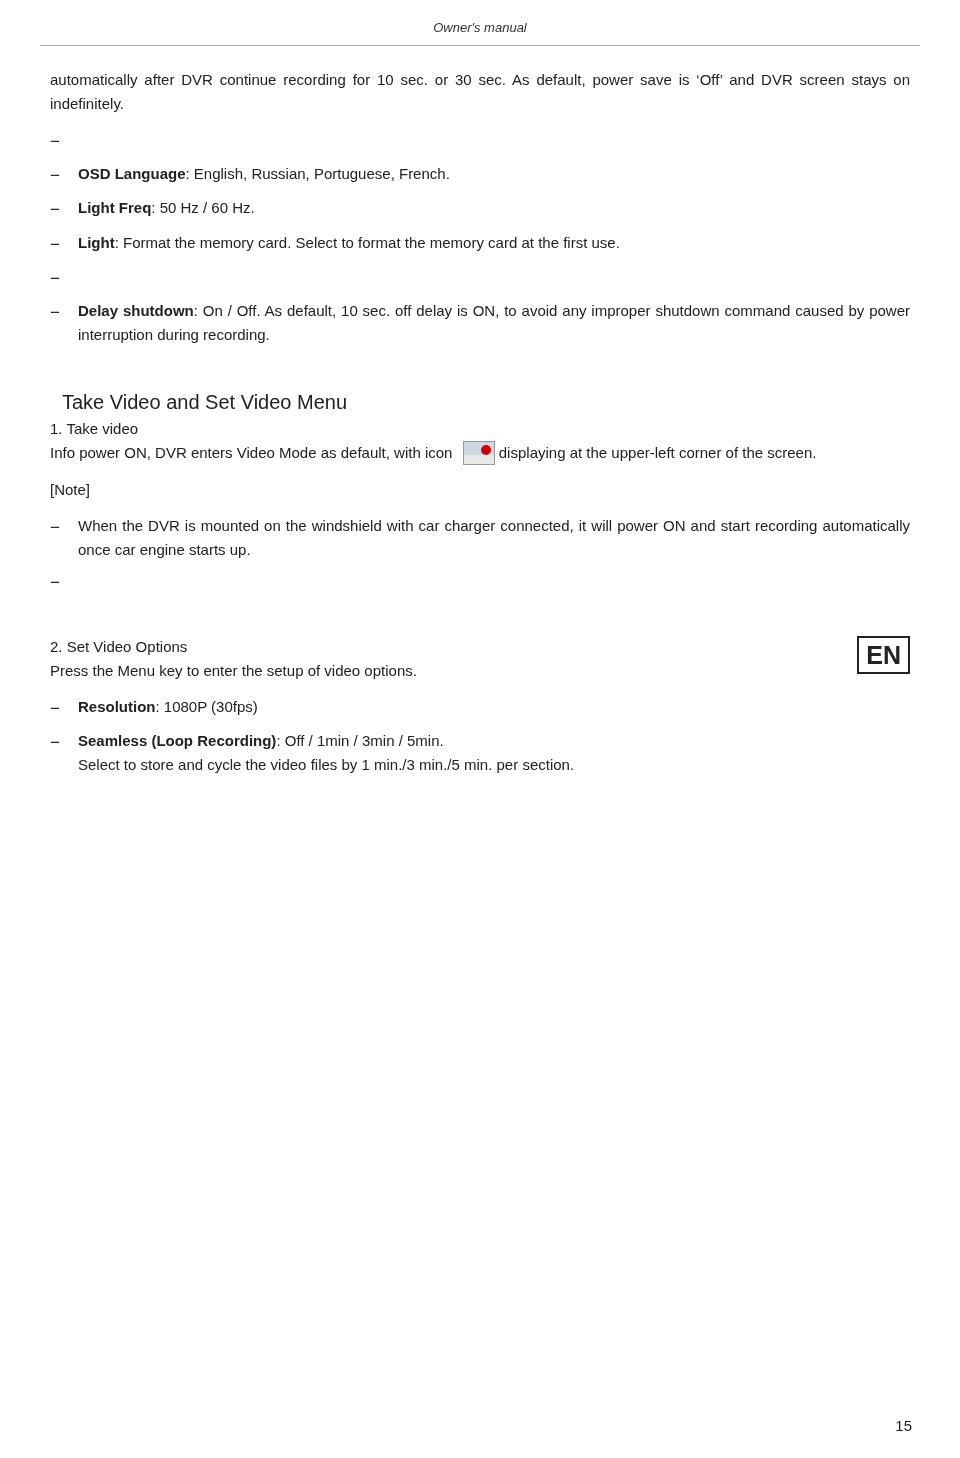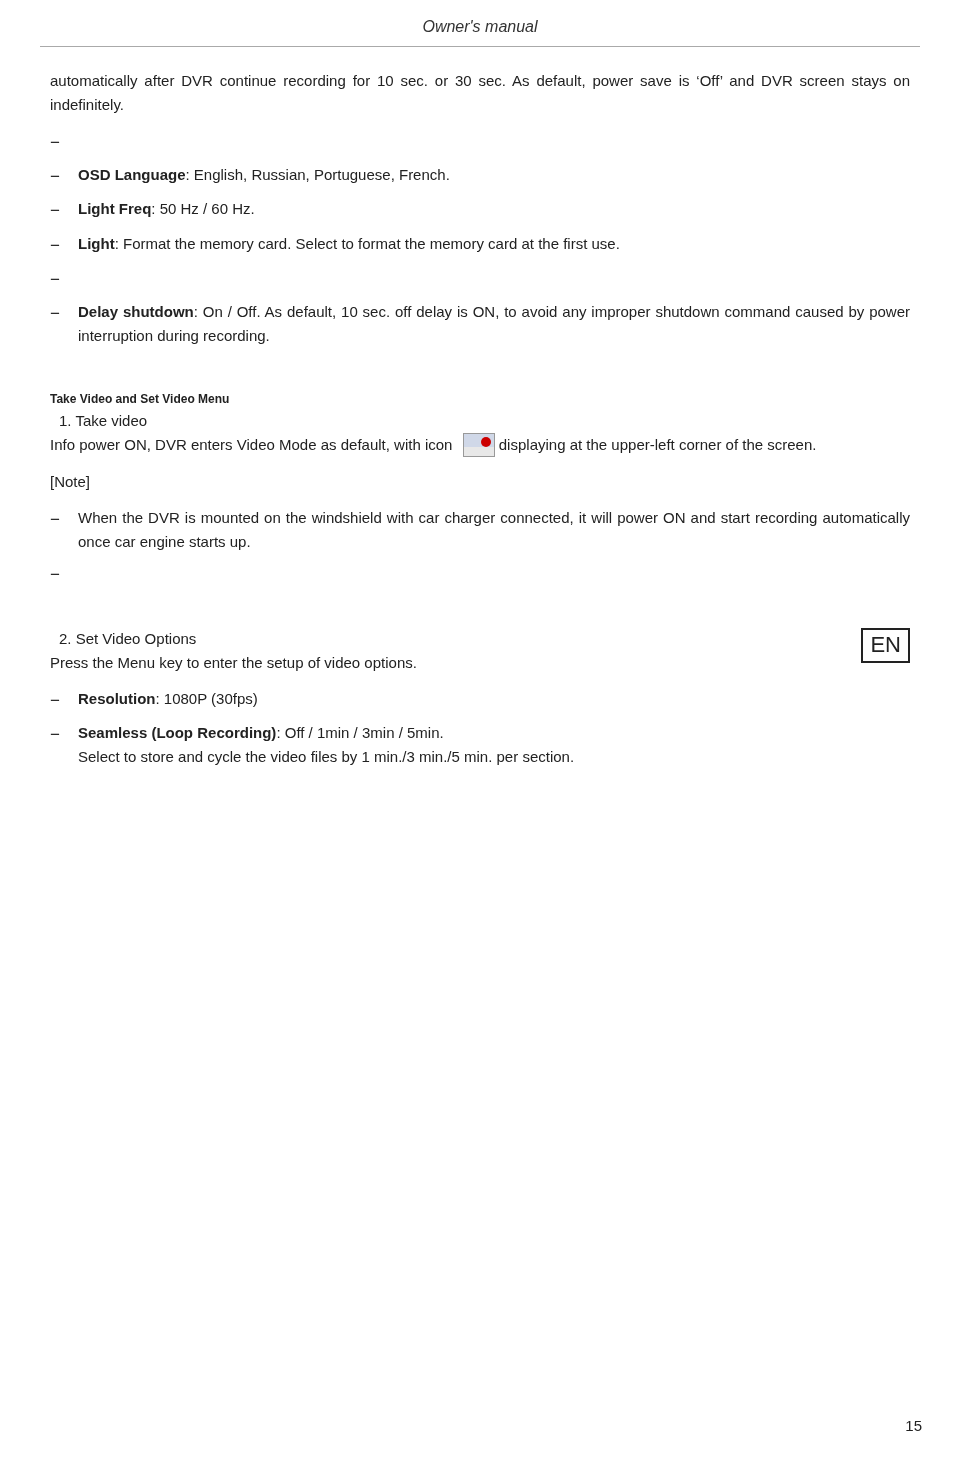--- a/index.html
+++ b/index.html
@@ -22,21 +22,21 @@
 
     .header {
       text-align: center;
       padding: 18px 0 10px 0;
       border-bottom: 1.5px solid #aaa;
       margin-bottom: 22px;
     }
 
     .header-title {
       font-style: italic;
-      font-size: 16px;
+      font-size: 13px;
       color: #333;
       font-weight: normal;
     }
 
     .content {
       padding: 0 10px;
     }
 
     .para {
       margin-bottom: 12px;
@@ -62,29 +62,28 @@
       margin-top: 0px;
       color: #222;
     }
 
     .bullet-text {
       flex: 1;
       text-align: justify;
     }
 
     .section-heading {
-      font-weight: bold;
-      font-size: 12px;
-      margin: 18px 0 6px 0;
+      font-weight: normal;
+      font-size: 20px;
+      margin: 18px 0 6px 12px;
     }
 
     .numbered-heading {
       font-size: 15px;
       margin-bottom: 4px;
-      margin-left: 9px;
     }
 
     .inline-icon-landscape {
       display: inline-block;
       width: 32px;
       height: 24px;
       background: #e8e8e8;
       border: 1px solid #999;
       vertical-align: middle;
       margin-left: 6px;
@@ -109,36 +108,36 @@
       width: 10px;
       height: 10px;
       background: #cc0000;
       border-radius: 50%;
       position: absolute;
       top: 3px;
       right: 3px;
     }
 
     .en-badge {
-      font-size: 22px;
-      font-weight: normal;
+      font-size: 25px;
+      font-weight: bold;
       color: #222;
       border: 2.5px solid #222;
       padding: 2px 7px;
       display: inline-block;
       float: right;
       margin-top: -2px;
       margin-right: 0px;
       line-height: 1.2;
     }
 
     .page-number {
       position: absolute;
       bottom: 24px;
-      right: 38px;
+      right: 48px;
       font-size: 15px;
       color: #222;
     }
 
     .spacer {
       height: 16px;
     }
 
     b {
       font-weight: bold;

